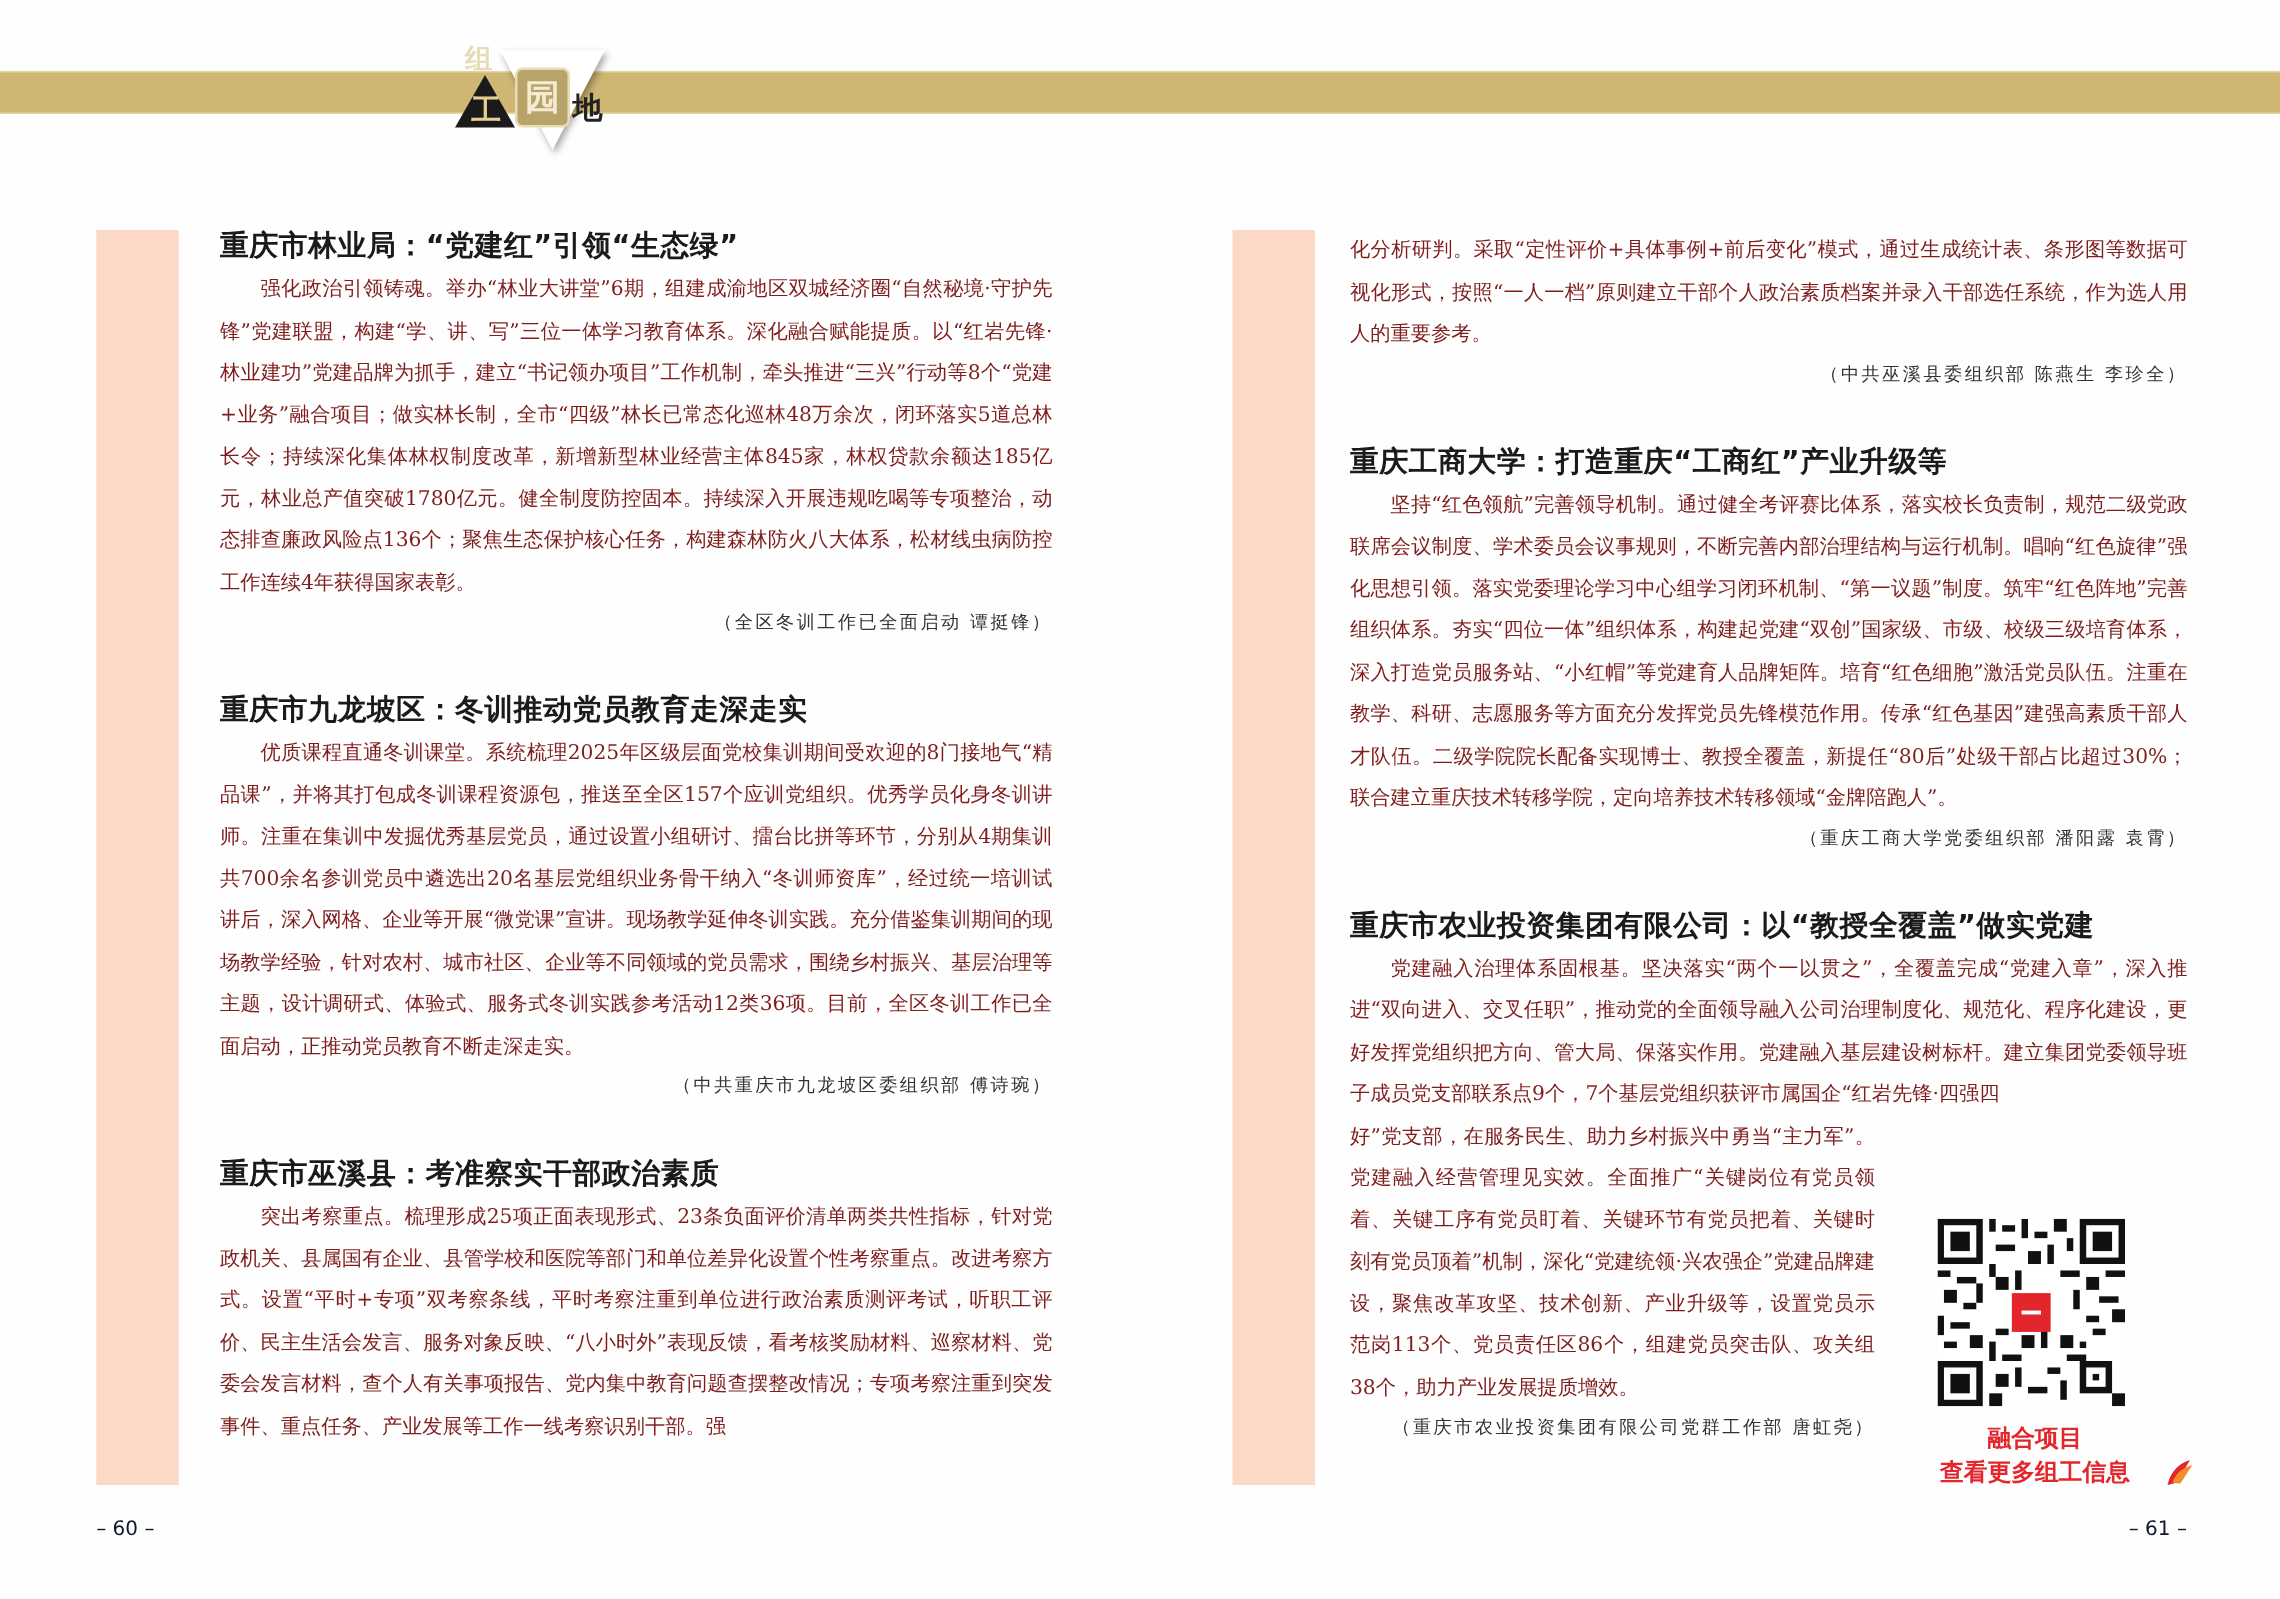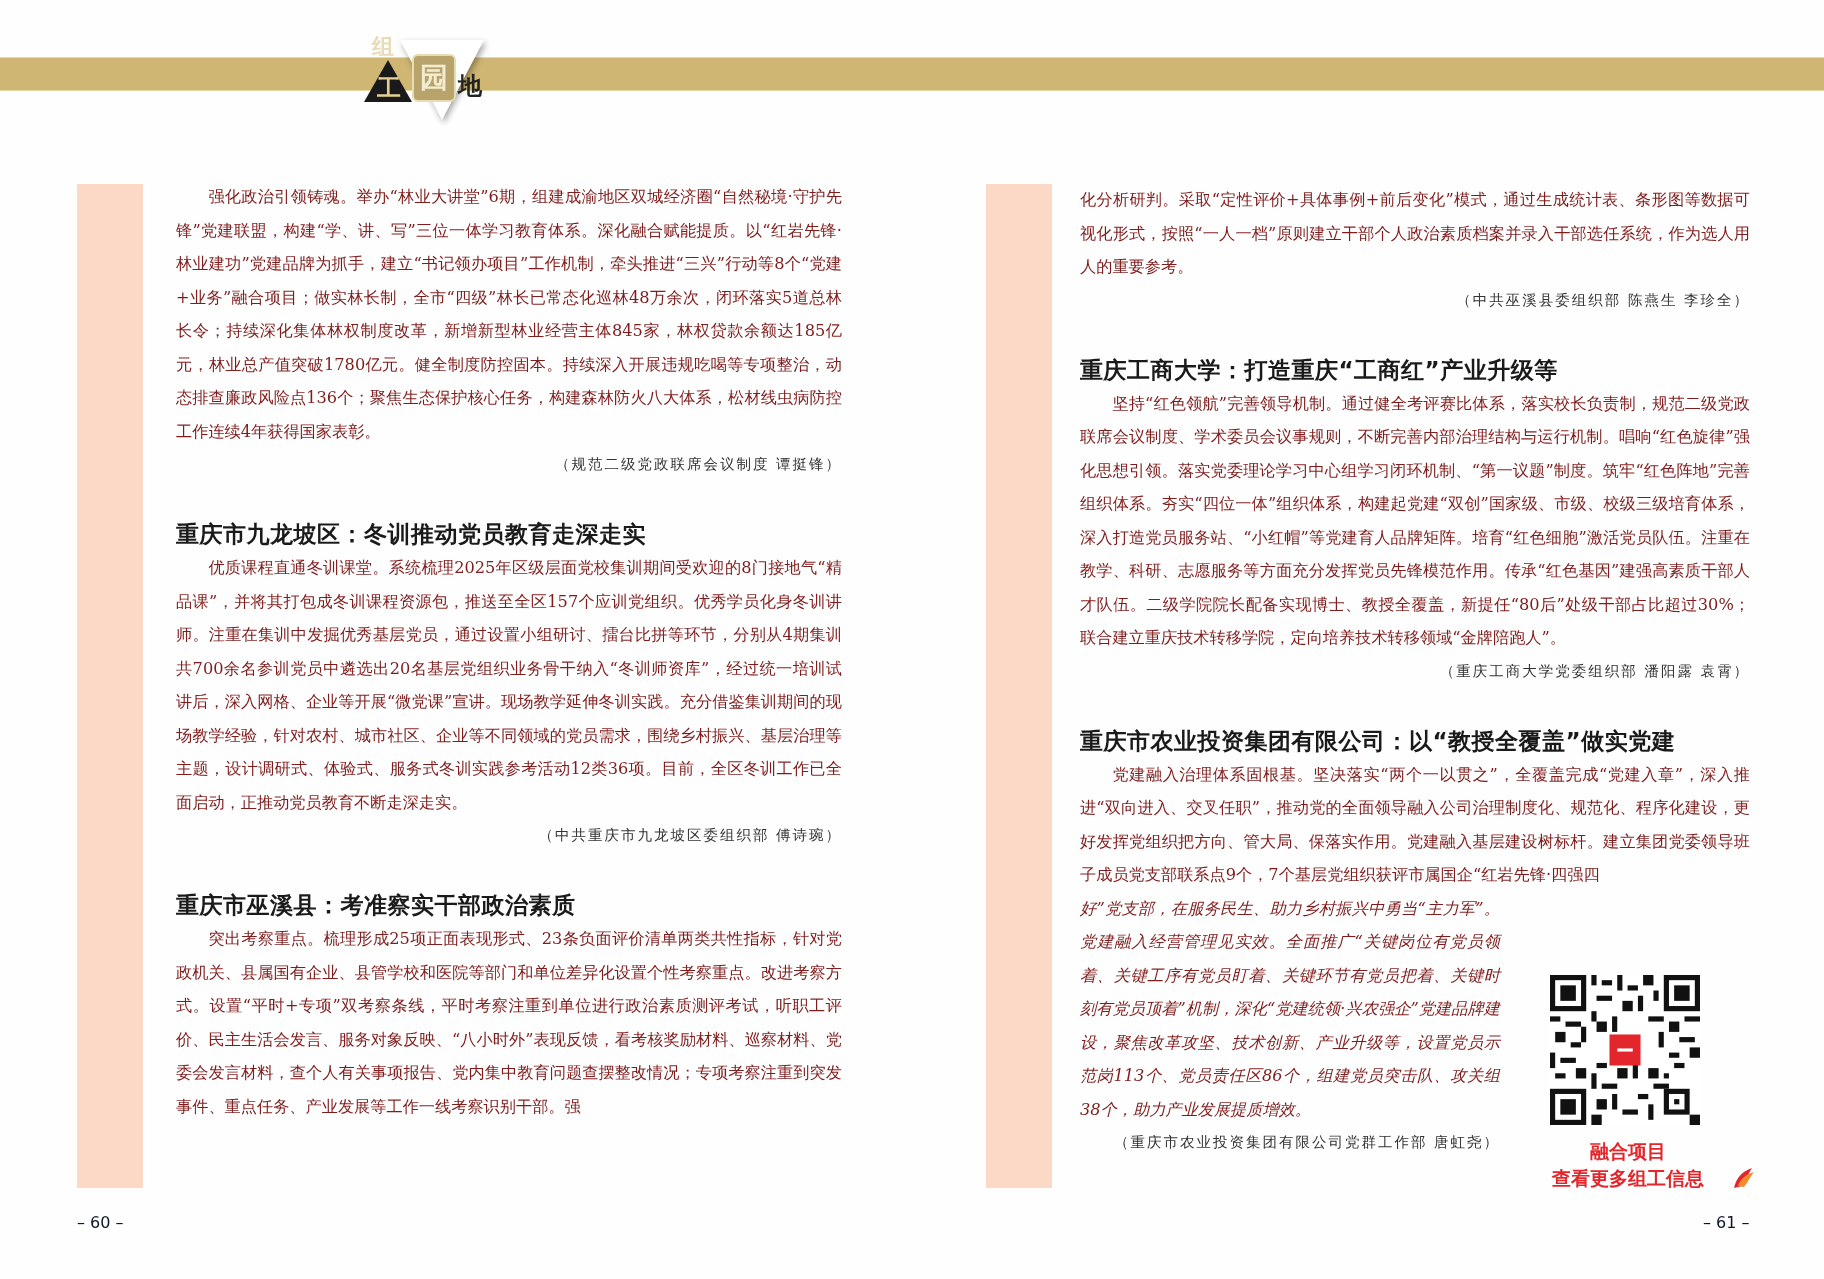--- a/index.html
+++ b/index.html
@@ -85,22 +85,23 @@
   <span class="ch-gong">工</span>
   <span class="ch-yuan">园</span>
   <span class="ch-di">地</span>
 </div>
 
 <div class="pinkbar" style="left:77px; top:184px; width:66px; height:1004px;"></div>
 <div class="pinkbar" style="left:986px; top:184px; width:66px; height:1004px;"></div>
 
 <div class="col" style="left:176px; top:180px; width:666px;">
   <article>
+    <h2 class="article-title">重庆市林业局：“党建红”引领“生态绿”</h2>
     <p class="para">强化政治引领铸魂。举办“林业大讲堂”6期，组建成渝地区双城经济圈“自然秘境·守护先锋”党建联盟，构建“学、讲、写”三位一体学习教育体系。深化融合赋能提质。以“红岩先锋·林业建功”党建品牌为抓手，建立“书记领办项目”工作机制，牵头推进“三兴”行动等8个“党建+业务”融合项目；做实林长制，全市“四级”林长已常态化巡林48万余次，闭环落实5道总林长令；持续深化集体林权制度改革，新增新型林业经营主体845家，林权贷款余额达185亿元，林业总产值突破1780亿元。健全制度防控固本。持续深入开展违规吃喝等专项整治，动态排查廉政风险点136个；聚焦生态保护核心任务，构建森林防火八大体系，松材线虫病防控工作连续4年获得国家表彰。</p>
-    <p class="byline">（规范二级党政联席会议制度 谭挺锋）</p>
+    <p class="byline">（全区冬训工作已全面启动 谭挺锋）</p>
   </article>
   <div class="gap"></div>
   <article>
     <h2 class="article-title">重庆市九龙坡区：冬训推动党员教育走深走实</h2>
     <p class="para">优质课程直通冬训课堂。系统梳理2025年区级层面党校集训期间受欢迎的8门接地气“精品课”，并将其打包成冬训课程资源包，推送至全区157个应训党组织。优秀学员化身冬训讲师。注重在集训中发掘优秀基层党员，通过设置小组研讨、擂台比拼等环节，分别从4期集训共700余名参训党员中遴选出20名基层党组织业务骨干纳入“冬训师资库”，经过统一培训试讲后，深入网格、企业等开展“微党课”宣讲。现场教学延伸冬训实践。充分借鉴集训期间的现场教学经验，针对农村、城市社区、企业等不同领域的党员需求，围绕乡村振兴、基层治理等主题，设计调研式、体验式、服务式冬训实践参考活动12类36项。目前，全区冬训工作已全面启动，正推动党员教育不断走深走实。</p>
     <p class="byline" id="jlp-byline">（中共重庆市九龙坡区委组织部 傅诗琬）</p>
   </article>
   <div class="gap"></div>
   <article>
     <h2 class="article-title">重庆市巫溪县：考准察实干部政治素质</h2>
@@ -117,21 +118,21 @@
   <div class="gap"></div>
   <article>
     <h2 class="article-title">重庆工商大学：打造重庆“工商红”产业升级等</h2>
     <p class="para">坚持“红色领航”完善领导机制。通过健全考评赛比体系，落实校长负责制，规范二级党政联席会议制度、学术委员会议事规则，不断完善内部治理结构与运行机制。唱响“红色旋律”强化思想引领。落实党委理论学习中心组学习闭环机制、“第一议题”制度。筑牢“红色阵地”完善组织体系。夯实“四位一体”组织体系，构建起党建“双创”国家级、市级、校级三级培育体系，深入打造党员服务站、“小红帽”等党建育人品牌矩阵。培育“红色细胞”激活党员队伍。注重在教学、科研、志愿服务等方面充分发挥党员先锋模范作用。传承“红色基因”建强高素质干部人才队伍。二级学院院长配备实现博士、教授全覆盖，新提任“80后”处级干部占比超过30%；联合建立重庆技术转移学院，定向培养技术转移领域“金牌陪跑人”。</p>
     <p class="byline">（重庆工商大学党委组织部 潘阳露 袁霄）</p>
   </article>
   <div class="gap"></div>
   <article>
     <h2 class="article-title">重庆市农业投资集团有限公司：以“教授全覆盖”做实党建</h2>
     <p class="para">党建融入治理体系固根基。坚决落实“两个一以贯之”，全覆盖完成“党建入章”，深入推进“双向进入、交叉任职”，推动党的全面领导融入公司治理制度化、规范化、程序化建设，更好发挥党组织把方向、管大局、保落实作用。党建融入基层建设树标杆。建立集团党委领导班子成员党支部联系点9个，7个基层党组织获评市属国企“红岩先锋·四强四</p>
-    <p class="para noindent" style="width:420px;font-style:italic;">好”党支部，在服务民生、助力乡村振兴中勇当“主力军”。党建融入经营管理见实效。全面推广“关键岗位有党员领着、关键工序有党员盯着、关键环节有党员把着、关键时刻有党员顶着”机制，深化“党建统领·兴农强企”党建品牌建设，聚焦改革攻坚、技术创新、产业升级等，设置党员示范岗113个、党员责任区86个，组建党员突击队、攻关组38个，助力产业发展提质增效。</p>
+    <p class="para noindent" style="width:420px;">好”党支部，在服务民生、助力乡村振兴中勇当“主力军”。党建融入经营管理见实效。全面推广“关键岗位有党员领着、关键工序有党员盯着、关键环节有党员把着、关键时刻有党员顶着”机制，深化“党建统领·兴农强企”党建品牌建设，聚焦改革攻坚、技术创新、产业升级等，设置党员示范岗113个、党员责任区86个，组建党员突击队、攻关组38个，助力产业发展提质增效。</p>
     <p class="byline" style="width:420px;">（重庆市农业投资集团有限公司党群工作部 唐虹尧）</p>
   </article>
 </div>
 
 <div class="qr-wrap">
   <svg width="150" height="150" viewBox="0 0 29 29">
     <rect width="29" height="29" fill="#fff"></rect>
     <g fill="#111">
       <rect x="0" y="0" width="7" height="7"></rect>
         <rect x="1" y="1" width="5" height="5" fill="#fff"></rect>

